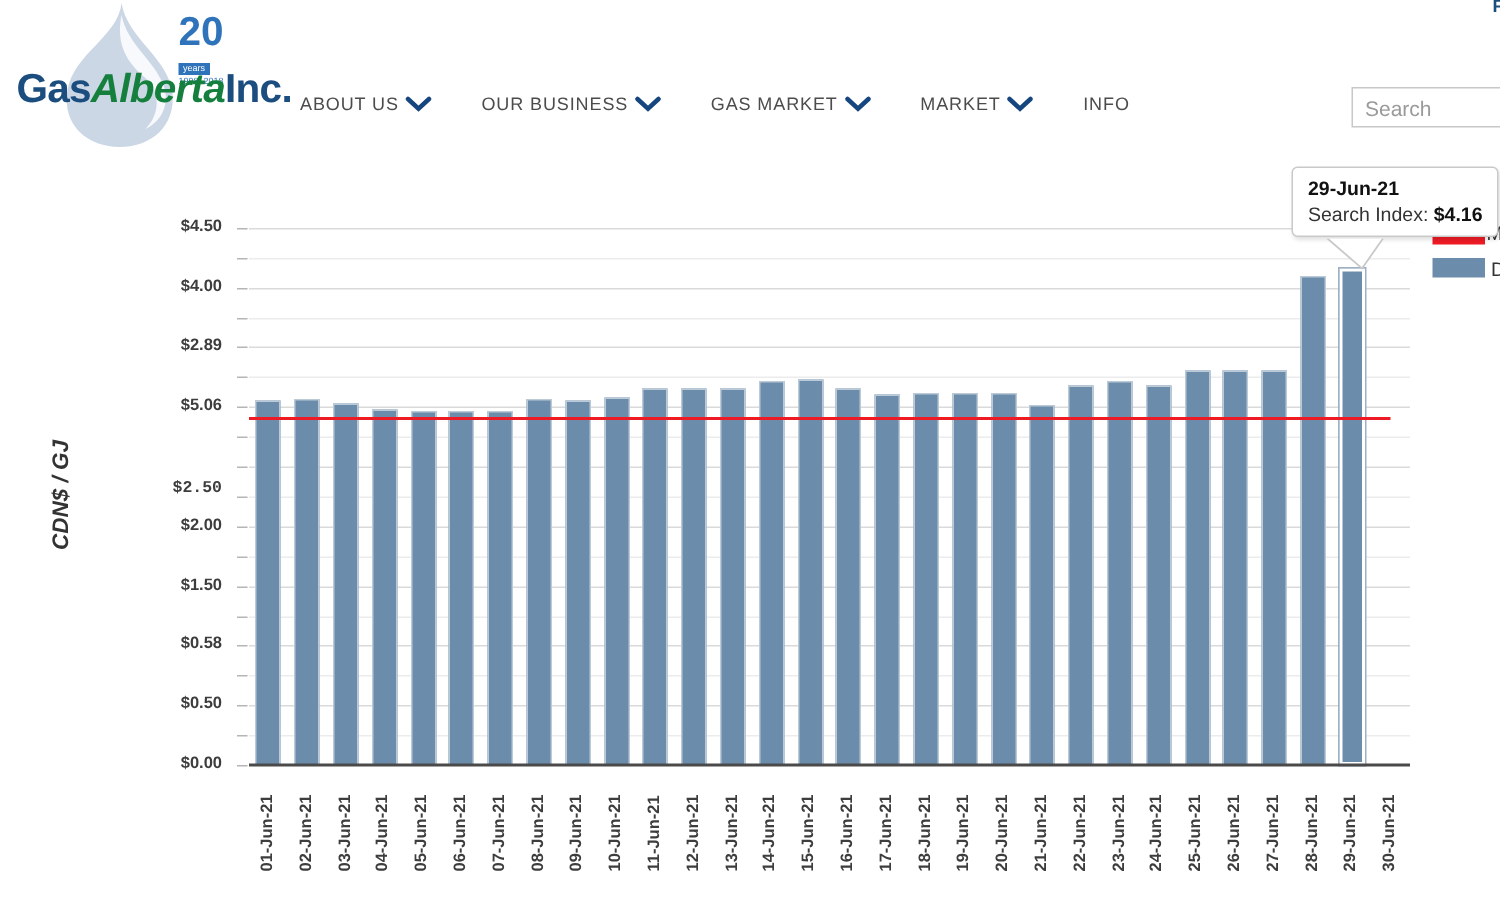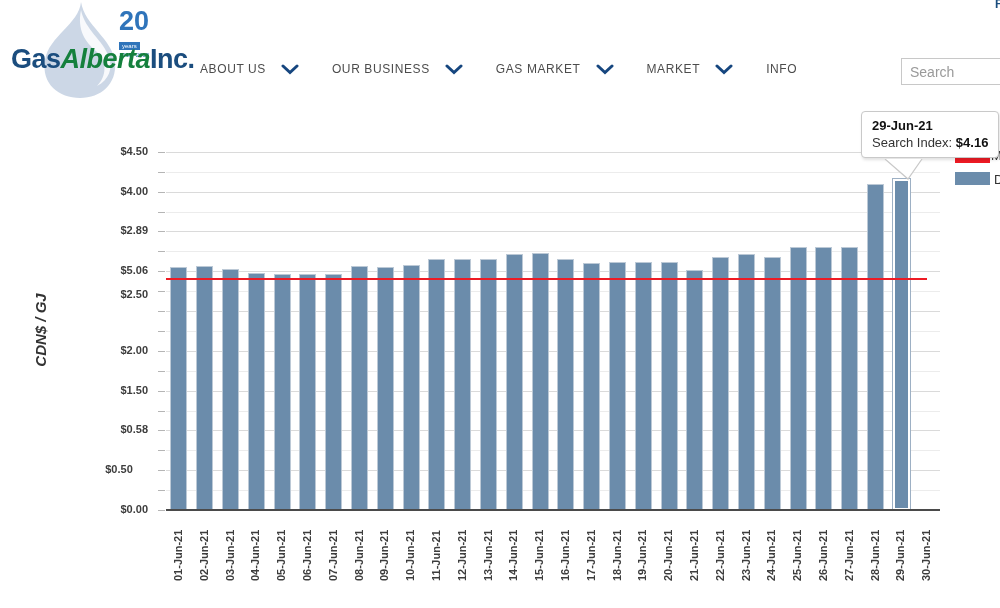--- a/index.html
+++ b/index.html
@@ -12,21 +12,21 @@
   .logo{position:absolute;left:7px;top:0;width:170px;height:100px;}
   .drop{position:absolute;left:30px;top:2px;}
   .logo-text{position:absolute;left:4px;top:44px;font-size:27px;font-weight:bold;white-space:nowrap;letter-spacing:-0.5px;}
   .logo-gas,.logo-inc{color:#1b4d7e;}
   .logo-alberta{color:#15803d;font-style:italic;font-weight:bold;}
   .badge{position:absolute;left:112px;top:8px;width:46px;text-align:left;color:#2f74ba;line-height:1;}
   .badge-20{font-size:27px;font-weight:bold;}
   .badge-years{display:inline-block;font-size:6px;background:#2f74ba;color:#fff;padding:1px 3px;margin-top:1px;}
   .badge-range{font-size:6px;margin-top:1px;}
   .nav{position:absolute;left:200px;top:62px;display:flex;align-items:center;gap:33px;}
-  .nav-item{display:flex;align-items:center;gap:15px;cursor:pointer;}
+  .nav-item{display:flex;align-items:center;gap:4px;cursor:pointer;}
   .nav-label{font-size:12px;letter-spacing:0.6px;color:#4c4c4c;white-space:nowrap;}
   .chev{display:inline-block;}
   .search{
     position:absolute;left:901px;top:58px;width:130px;height:27px;
     border:1px solid #c8c8c8;font-size:14px;padding:0 0 0 8px;color:#444;outline:none;
     font-family:"Liberation Sans",sans-serif;box-sizing:border-box;background:#fff;
   }
   .search::placeholder{color:#9a9a9a;}
   .corner-frag{position:absolute;left:995px;top:-3px;font-size:12px;font-weight:bold;color:#1b4d7e;}
   
@@ -194,25 +194,25 @@
     <div class="ytick" style="top: 211px;"></div>
     <div class="ytick" style="top: 191.1px;"></div>
     <div class="ytick" style="top: 171.2px;"></div>
     <div class="ytick" style="top: 151.3px;"></div>
     <div class="ytick" style="top: 131.4px;"></div>
     <div class="ytick" style="top: 111.5px;"></div>
     <div class="ytick" style="top: 91.6px;"></div>
     <div class="ytick" style="top: 71.7px;"></div>
     <div class="ytick" style="top: 51.8px;"></div>
     <div class="ylabel" style="top: 403px;">$0.00</div>
-    <div class="ylabel" style="top: 363.2px; text-align: center;">$0.50</div>
+    <div class="ylabel" style="top: 363.2px;">$0.50</div>
     <div class="ylabel" style="top: 323.4px;">$0.58</div>
     <div class="ylabel" style="top: 283.6px;">$1.50</div>
     <div class="ylabel" style="top: 243.8px;">$2.00</div>
-    <div class="ylabel" style="top: 188px;">$2.50</div>
+    <div class="ylabel" style="top: 220px; font-family: Liberation Mono, monospace;">$2.50</div>
     <div class="ylabel" style="top: 164.2px;">$5.06</div>
     <div class="ylabel" style="top: 124.4px;">$2.89</div>
     <div class="ylabel" style="top: 84.6px;">$4.00</div>
     <div class="ylabel" style="top: 44.8px;">$4.50</div>
     <div class="xlabel" style="left: 171.9px; top: 417px;">01-Jun-21</div>
     <div class="xlabel" style="left: 197.7px; top: 417px;">02-Jun-21</div>
     <div class="xlabel" style="left: 223.5px; top: 417px;">03-Jun-21</div>
     <div class="xlabel" style="left: 249.3px; top: 417px;">04-Jun-21</div>
     <div class="xlabel" style="left: 275.1px; top: 417px;">05-Jun-21</div>
     <div class="xlabel" style="left: 300.9px; top: 417px;">06-Jun-21</div>

